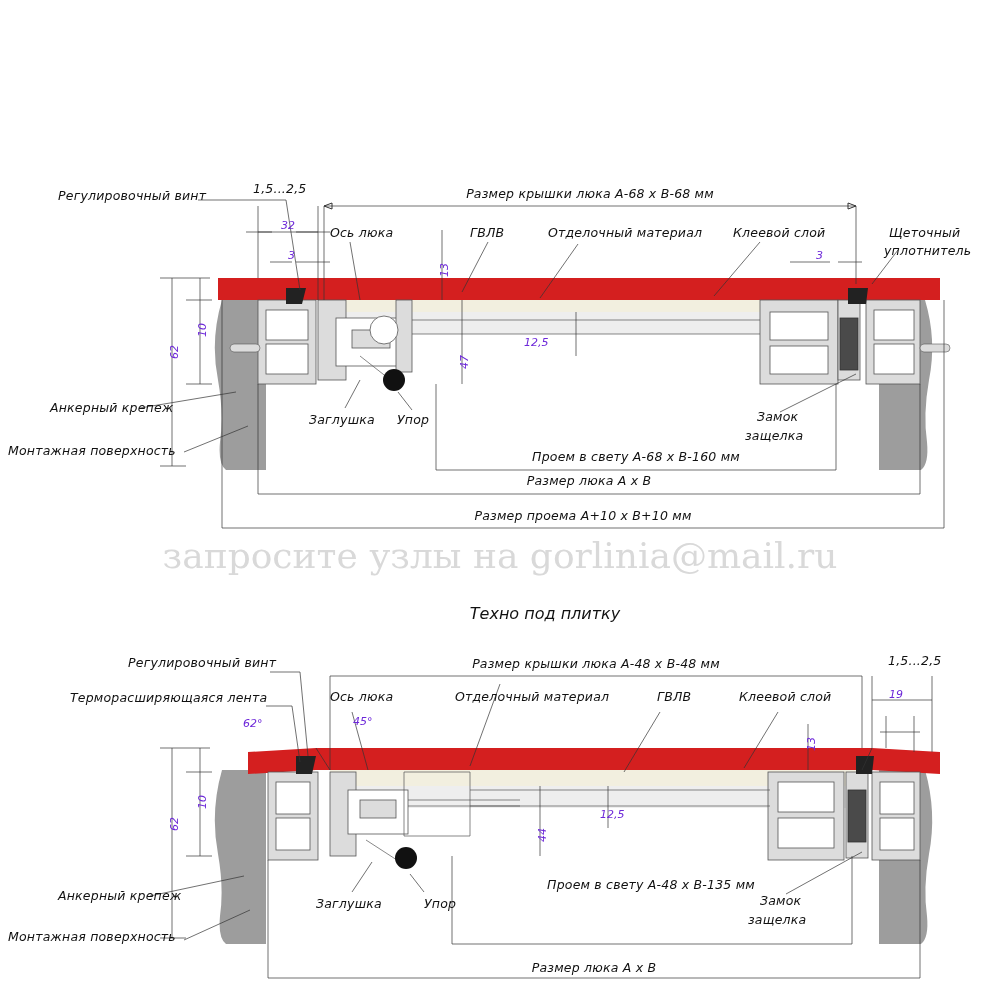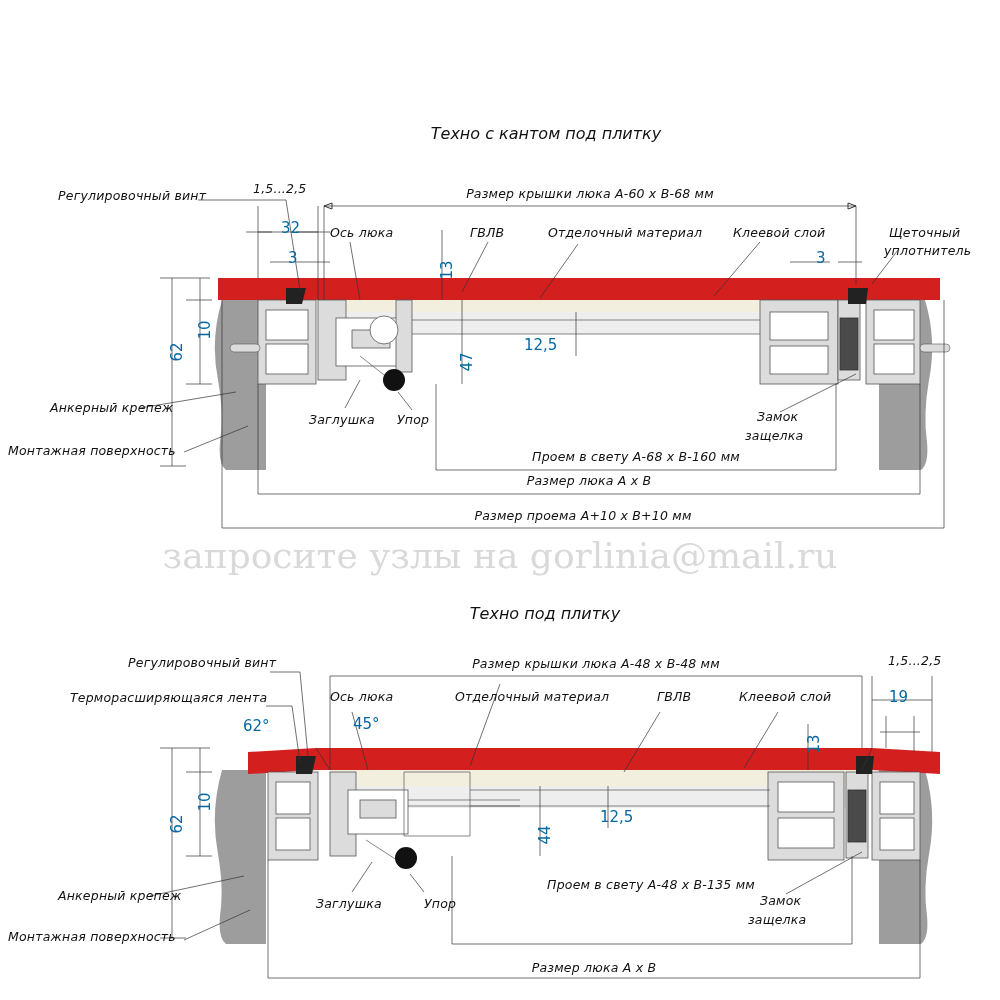--- a/index.html
+++ b/index.html
@@ -4,21 +4,21 @@
 <style>
   html,body{margin:0;padding:0;background:#ffffff;}
   body{width:1000px;height:1000px;position:relative;overflow:hidden;
        font-family:"DejaVu Sans",sans-serif;color:#1a1a1a;}
   .stage{position:absolute;left:0;top:0;width:1000px;height:1000px;}
   .lbl{position:absolute;font-size:12.5px;font-style:italic;white-space:nowrap;
        letter-spacing:.2px;color:#111;}
   .lbl.c{transform:translateX(-50%);}
   .title{position:absolute;font-size:16px;font-style:italic;white-space:nowrap;
          transform:translateX(-50%);color:#111;}
-  .num{position:absolute;font-size:15px;white-space:nowrap;color:#0369a1;}
+  .num{position:absolute;font-size:11px;font-style:italic;white-space:nowrap;color:#6d28d9;}
   .num.rot{transform:rotate(-90deg) translateX(-50%);transform-origin:left top;}
   .wm{position:absolute;left:0;top:535px;width:1000px;text-align:center;
       font-family:"DejaVu Serif",serif;font-size:36px;color:#d9d9d9;white-space:nowrap;}
   svg{position:absolute;left:0;top:0;}
   .ln{stroke:#333;stroke-width:1;fill:none;}
   .thin{stroke:#555;stroke-width:.7;fill:none;}
   .dim{stroke:#333;stroke-width:.7;fill:none;}
   .lead{stroke:#333;stroke-width:.7;fill:none;}
   .red{fill:#d41f1f;}
   .grey{fill:#9d9d9d;}
@@ -171,34 +171,33 @@
     <path class="lead" d="M660,712 L624,772"></path>
     <path class="lead" d="M778,712 L744,768"></path>
     <path class="lead" d="M150,896 L244,876"></path>
     <path class="lead" d="M184,940 L250,910"></path>
     <path class="lead" d="M352,892 L372,862"></path>
     <path class="lead" d="M424,892 L410,874"></path>
     <path class="lead" d="M786,894 L862,852"></path>
     <path class="lead" d="M316,748 L330,770 M872,748 L862,770"></path>
   </svg>
 
-  <div class="title" style="left:546px;top:124px;">Техно  с кантом под плитку</div>
 
   <div class="lbl" style="left:58px;top:188px;">Регулировочный винт</div>
   <div class="lbl" style="left:253px;top:181px;">1,5...2,5</div>
   <div class="num" style="left:281px;top:219px;">32</div>
   <div class="num" style="left:288px;top:249px;">3</div>
   <div class="lbl" style="left:330px;top:225px;">Ось люка</div>
   <div class="lbl" style="left:470px;top:225px;">ГВЛВ</div>
   <div class="lbl" style="left:548px;top:225px;">Отделочный материал</div>
   <div class="lbl" style="left:733px;top:225px;">Клеевой слой</div>
   <div class="lbl" style="left:889px;top:225px;">Щеточный</div>
   <div class="lbl" style="left:884px;top:243px;">уплотнитель</div>
   <div class="num" style="left:816px;top:249px;">3</div>
-  <div class="lbl c" style="left:590px;top:186px;">Размер крышки люка  А-60 х В-68 мм</div>
+  <div class="lbl c" style="left:590px;top:186px;">Размер крышки люка  А-68 х В-68 мм</div>
 
   <div class="num rot" style="left:438px;top:270px;">13</div>
   <div class="num rot" style="left:458px;top:362px;">47</div>
   <div class="num" style="left:524px;top:336px;">12,5</div>
   <div class="num rot" style="left:168px;top:352px;">62</div>
   <div class="num rot" style="left:196px;top:330px;">10</div>
 
   <div class="lbl" style="left:50px;top:400px;">Анкерный крепеж</div>
   <div class="lbl" style="left:8px;top:443px;">Монтажная поверхность</div>
   <div class="lbl" style="left:309px;top:412px;">Заглушка</div>

